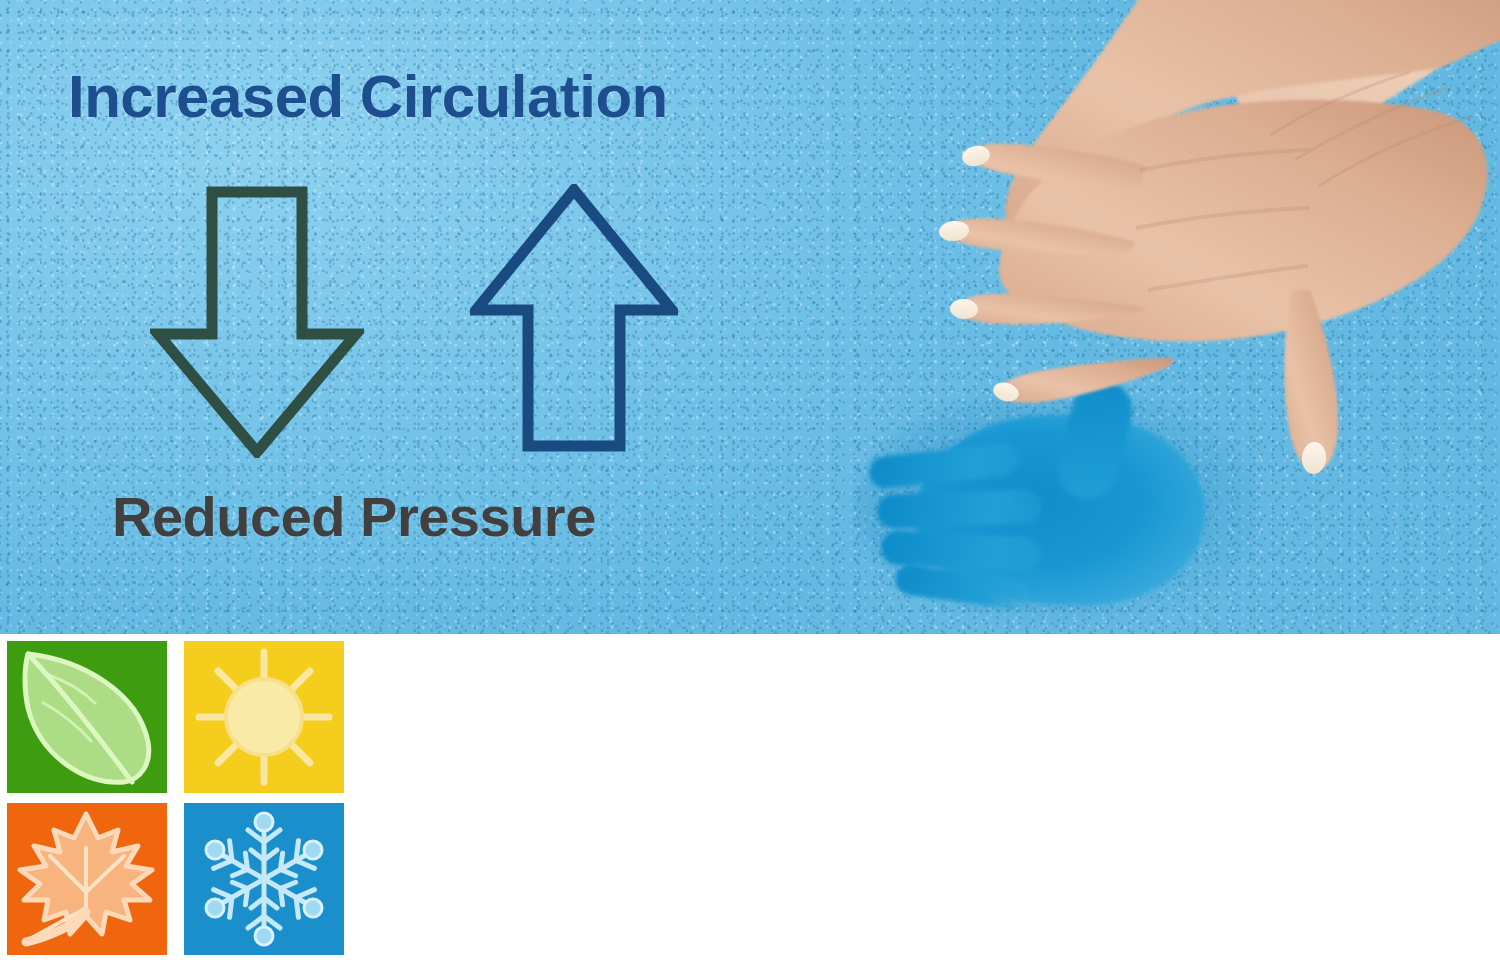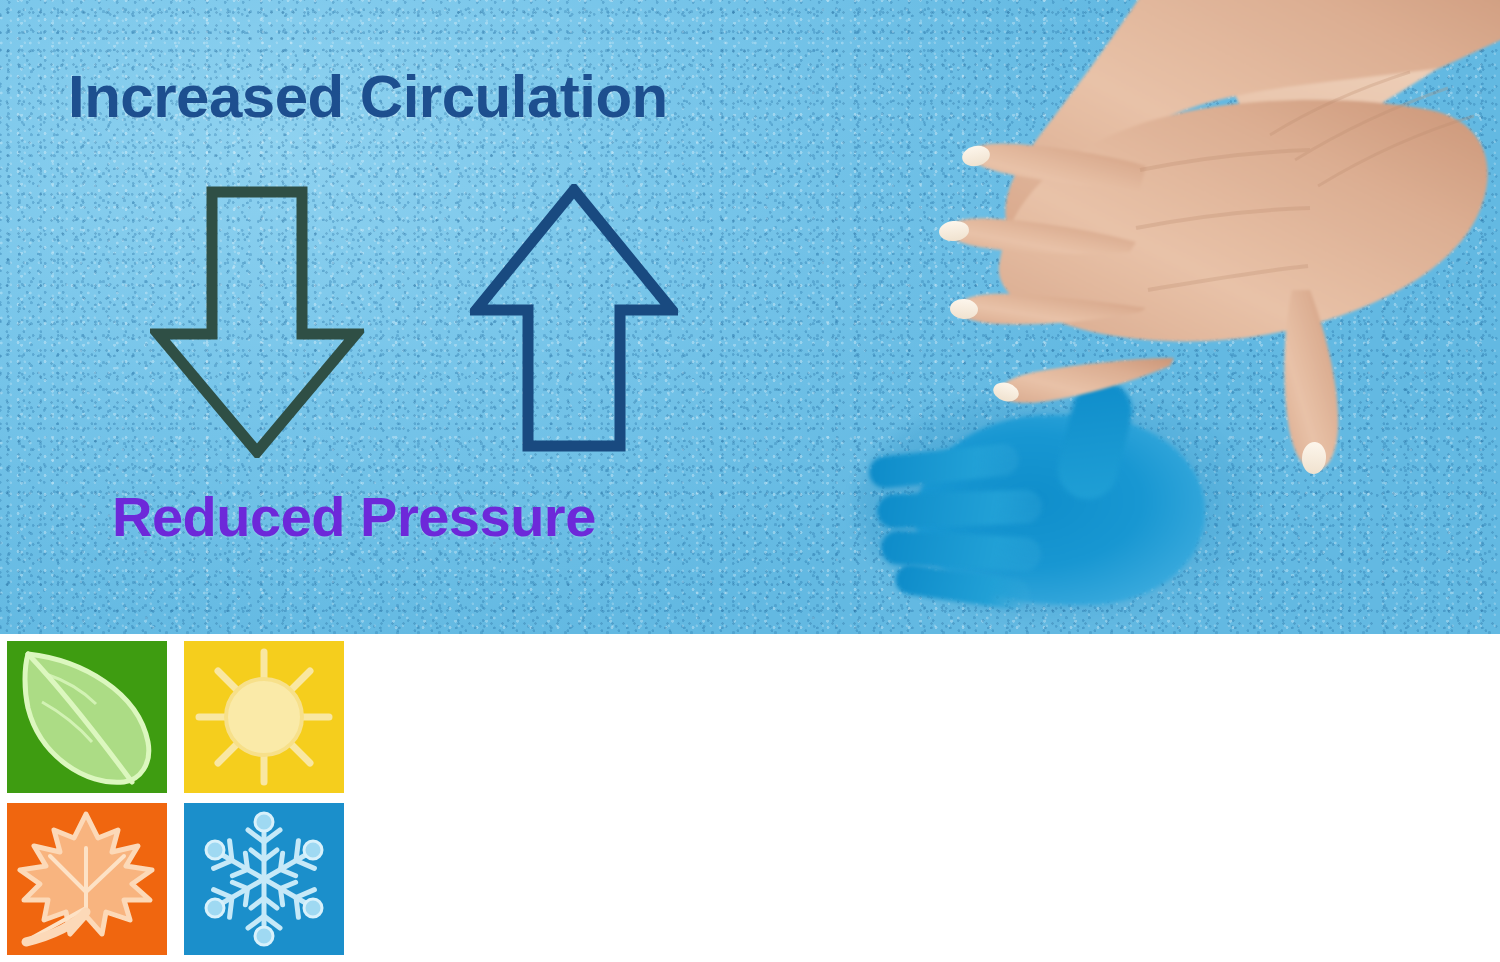--- a/index.html
+++ b/index.html
@@ -134,21 +134,21 @@
     white-space: nowrap;
   }
   #heading-pressure {
     position: absolute;
     left: 112px;
     top: 484px;
     font-family: "Liberation Sans", sans-serif;
     font-weight: bold;
     font-size: 56px;
     letter-spacing: -0.5px;
-    color: #6d28d9;
+    color: #404040;
     text-shadow: 0 1px 2px rgba(255,255,255,0.22);
     white-space: nowrap;
   }
 
   
   #arrow-down  { position: absolute; left: 150px; top: 186px; width: 214px; height: 272px; }
   #arrow-up    { position: absolute; left: 470px; top: 184px; width: 208px; height: 268px; }
 
   
   #bottom-panel {

